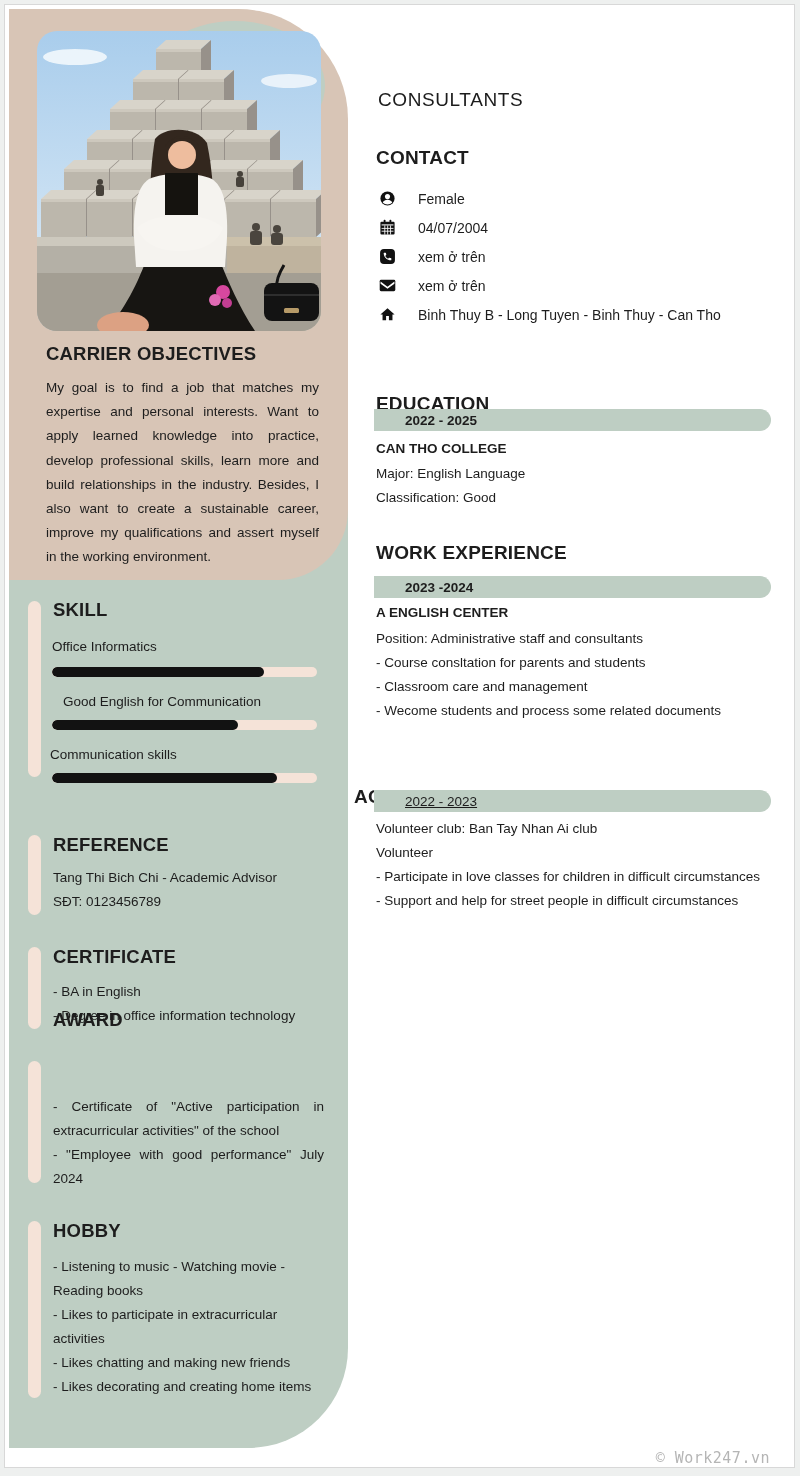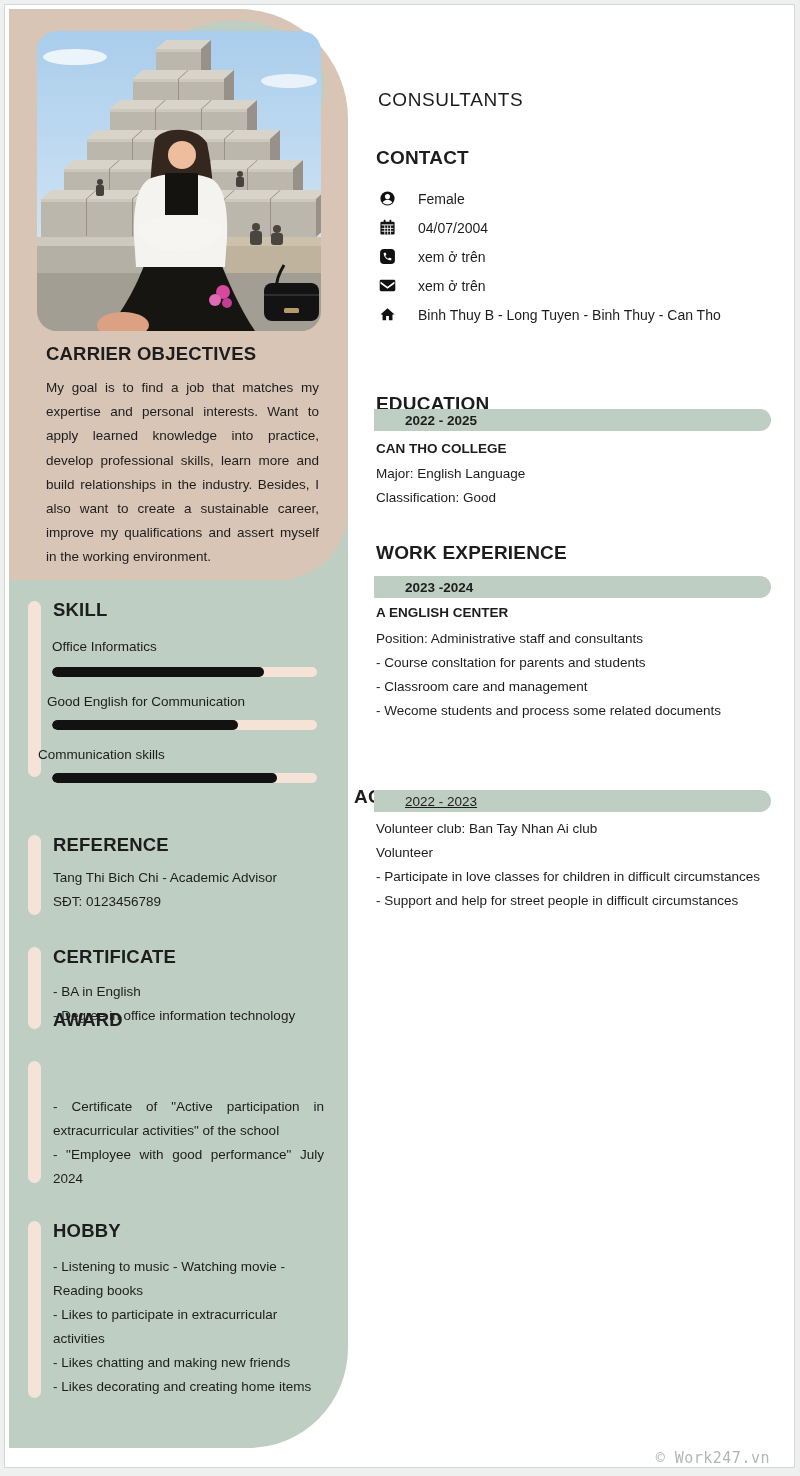--- a/index.html
+++ b/index.html
@@ -145,25 +145,25 @@
 
   <div class="abs sb-title" style="left:41px;top:338px;">CARRIER OBJECTIVES</div>
   <div class="abs sb-body justify" style="left:41px;top:371px;width:273px;line-height:24.2px;">My goal is to find a job that matches my expertise and personal interests. Want to apply learned knowledge into practice, develop professional skills, learn more and build relationships in the industry. Besides, I also want to create a sustainable career, improve my qualifications and assert myself in the working environment.</div>
 
   <div class="abs pill" style="left:23px;top:596px;height:176px;"></div>
   <div class="abs sb-title" style="left:48px;top:594px;">SKILL</div>
   <div class="abs bar-label" style="left:47px;top:634px;">Office Informatics</div>
   <div class="abs bar-track" style="left:47px;top:662px;">
     <div class="bar-fill" style="width: 80%;"></div>
   </div>
-  <div class="abs bar-label" style="left:42px;top:689px;">Good English for Communication</div>
+  <div class="abs bar-label" style="left:58px;top:689px;">Good English for Communication</div>
   <div class="abs bar-track" style="left:47px;top:715px;">
     <div class="bar-fill" style="width: 70%;"></div>
   </div>
-  <div class="abs bar-label" style="left:33px;top:742px;">Communication skills</div>
+  <div class="abs bar-label" style="left:45px;top:742px;">Communication skills</div>
   <div class="abs bar-track" style="left:47px;top:768px;">
     <div class="bar-fill" style="width: 85%;"></div>
   </div>
 
   <div class="abs pill" style="left:23px;top:830px;height:80px;"></div>
   <div class="abs sb-title" style="left:48px;top:829px;">REFERENCE</div>
   <div class="abs sb-body" style="left:48px;top:861px;width:285px;">
     <div>Tang Thi Bich Chi - Academic Advisor</div>
     <div>SĐT: 0123456789</div>
   </div>

